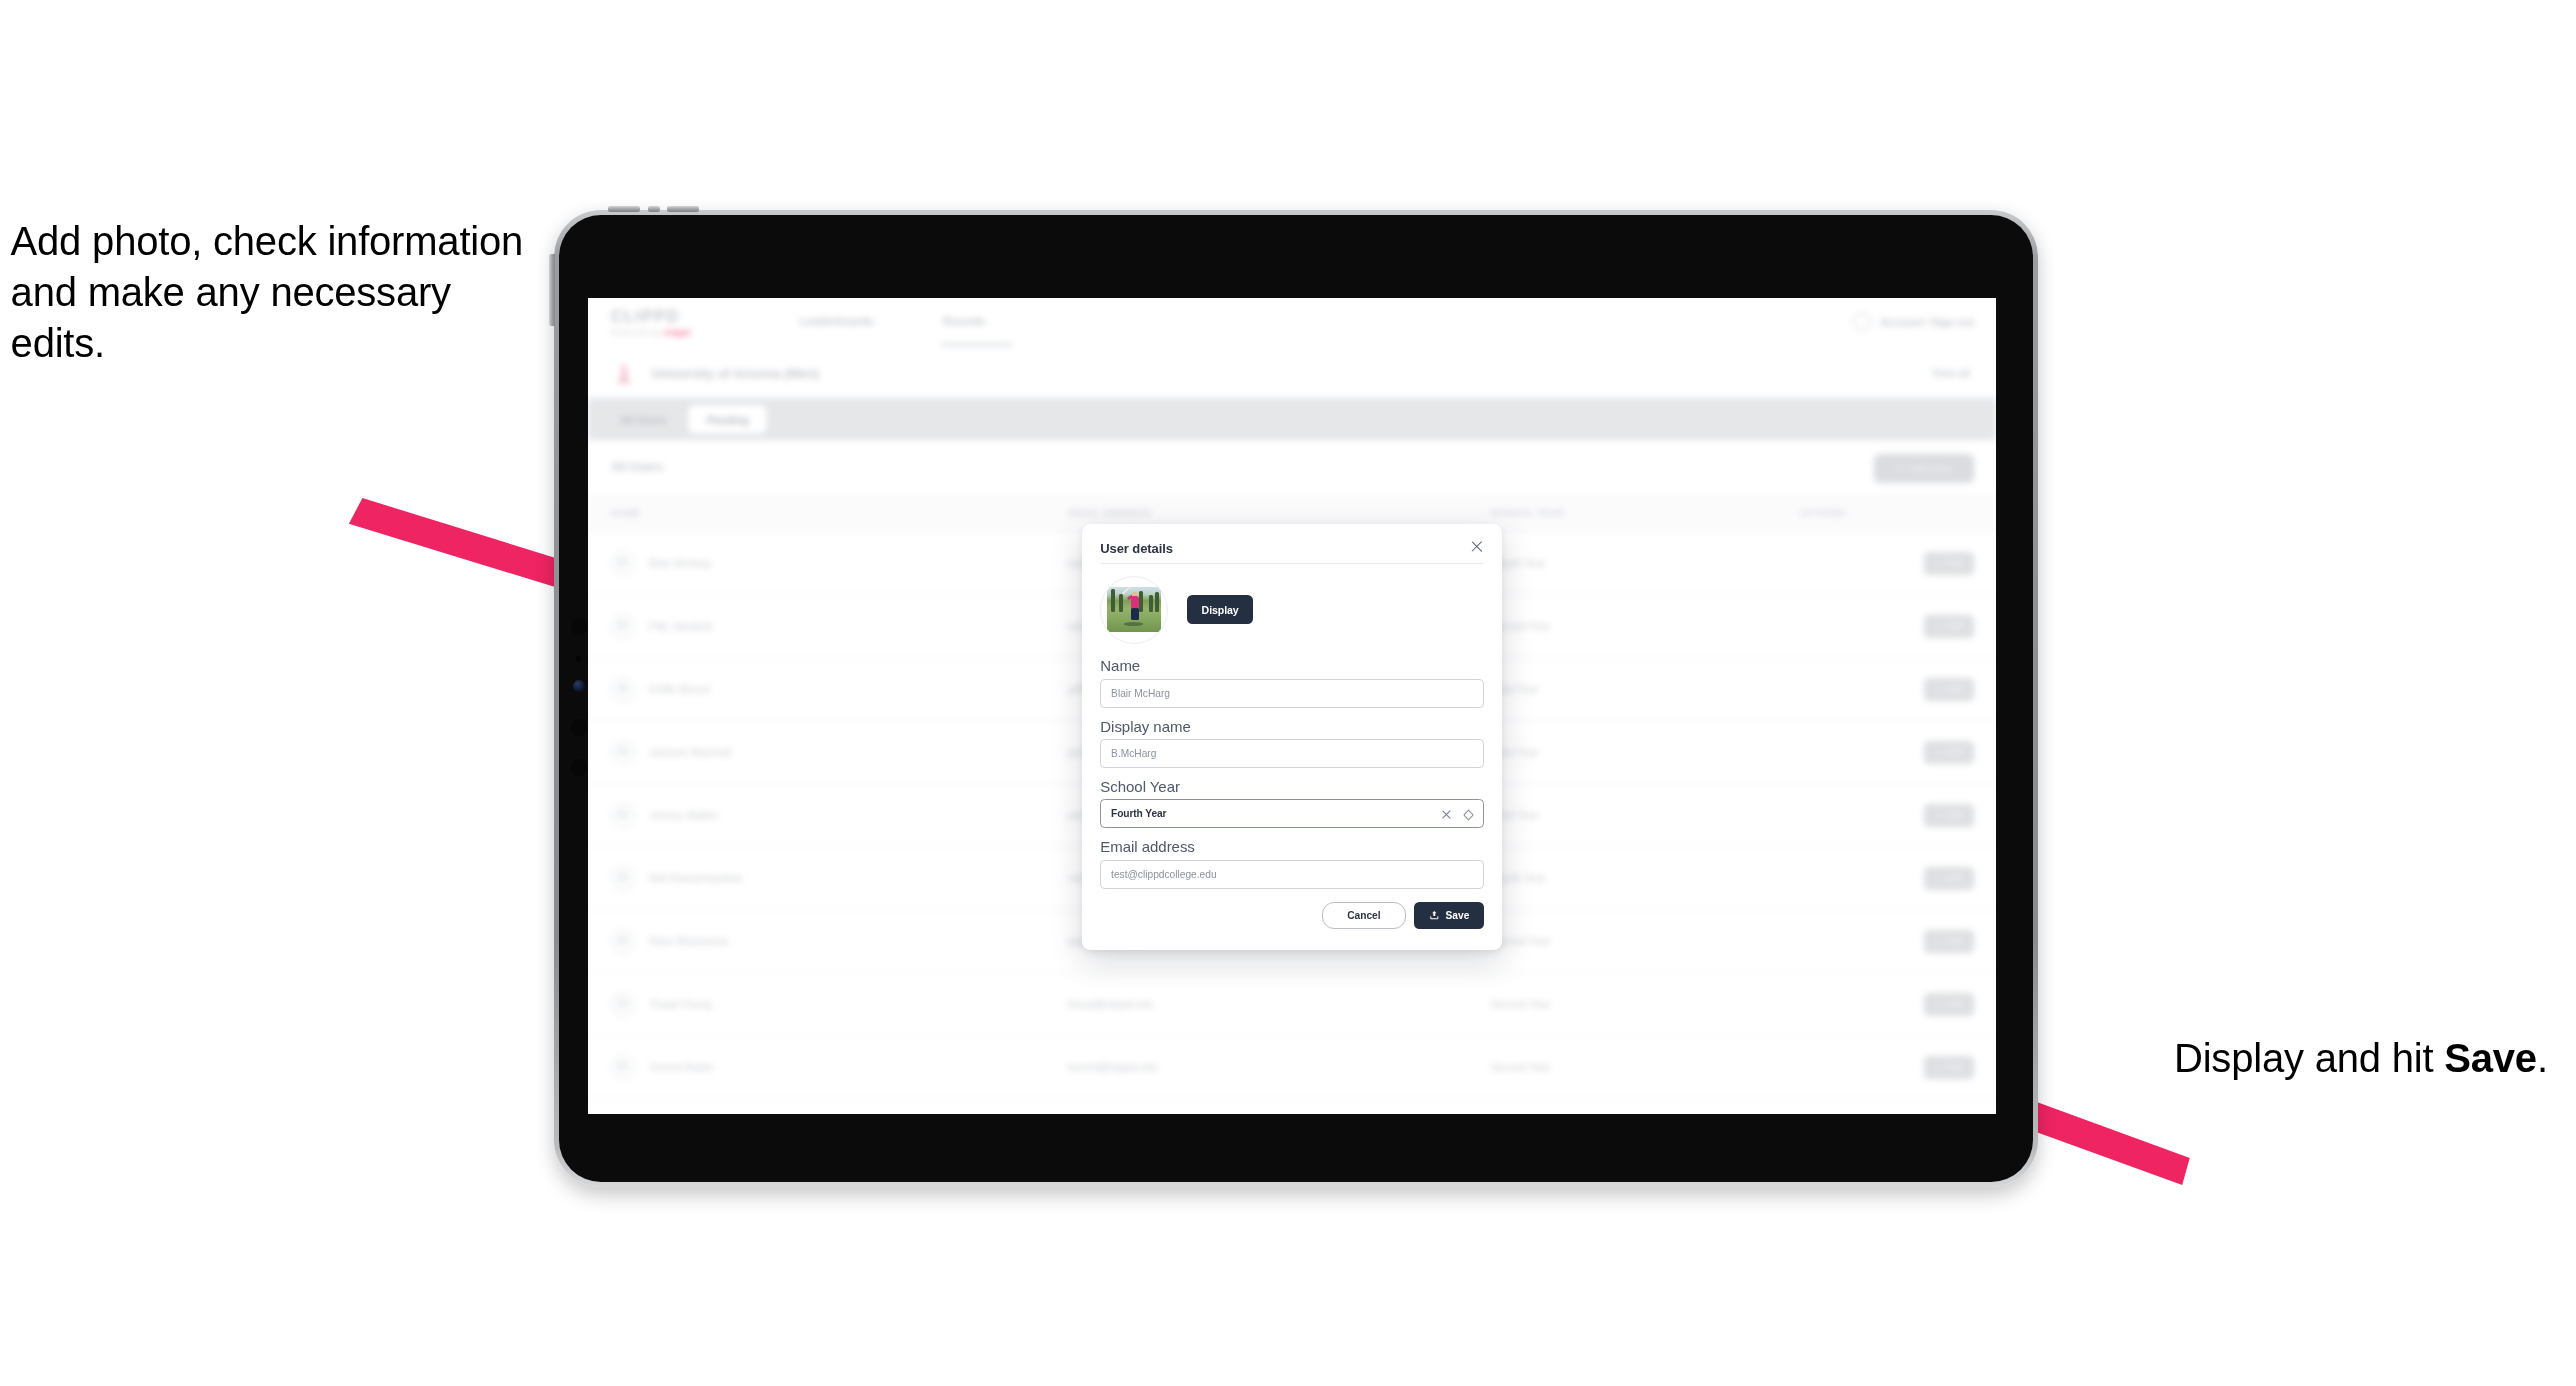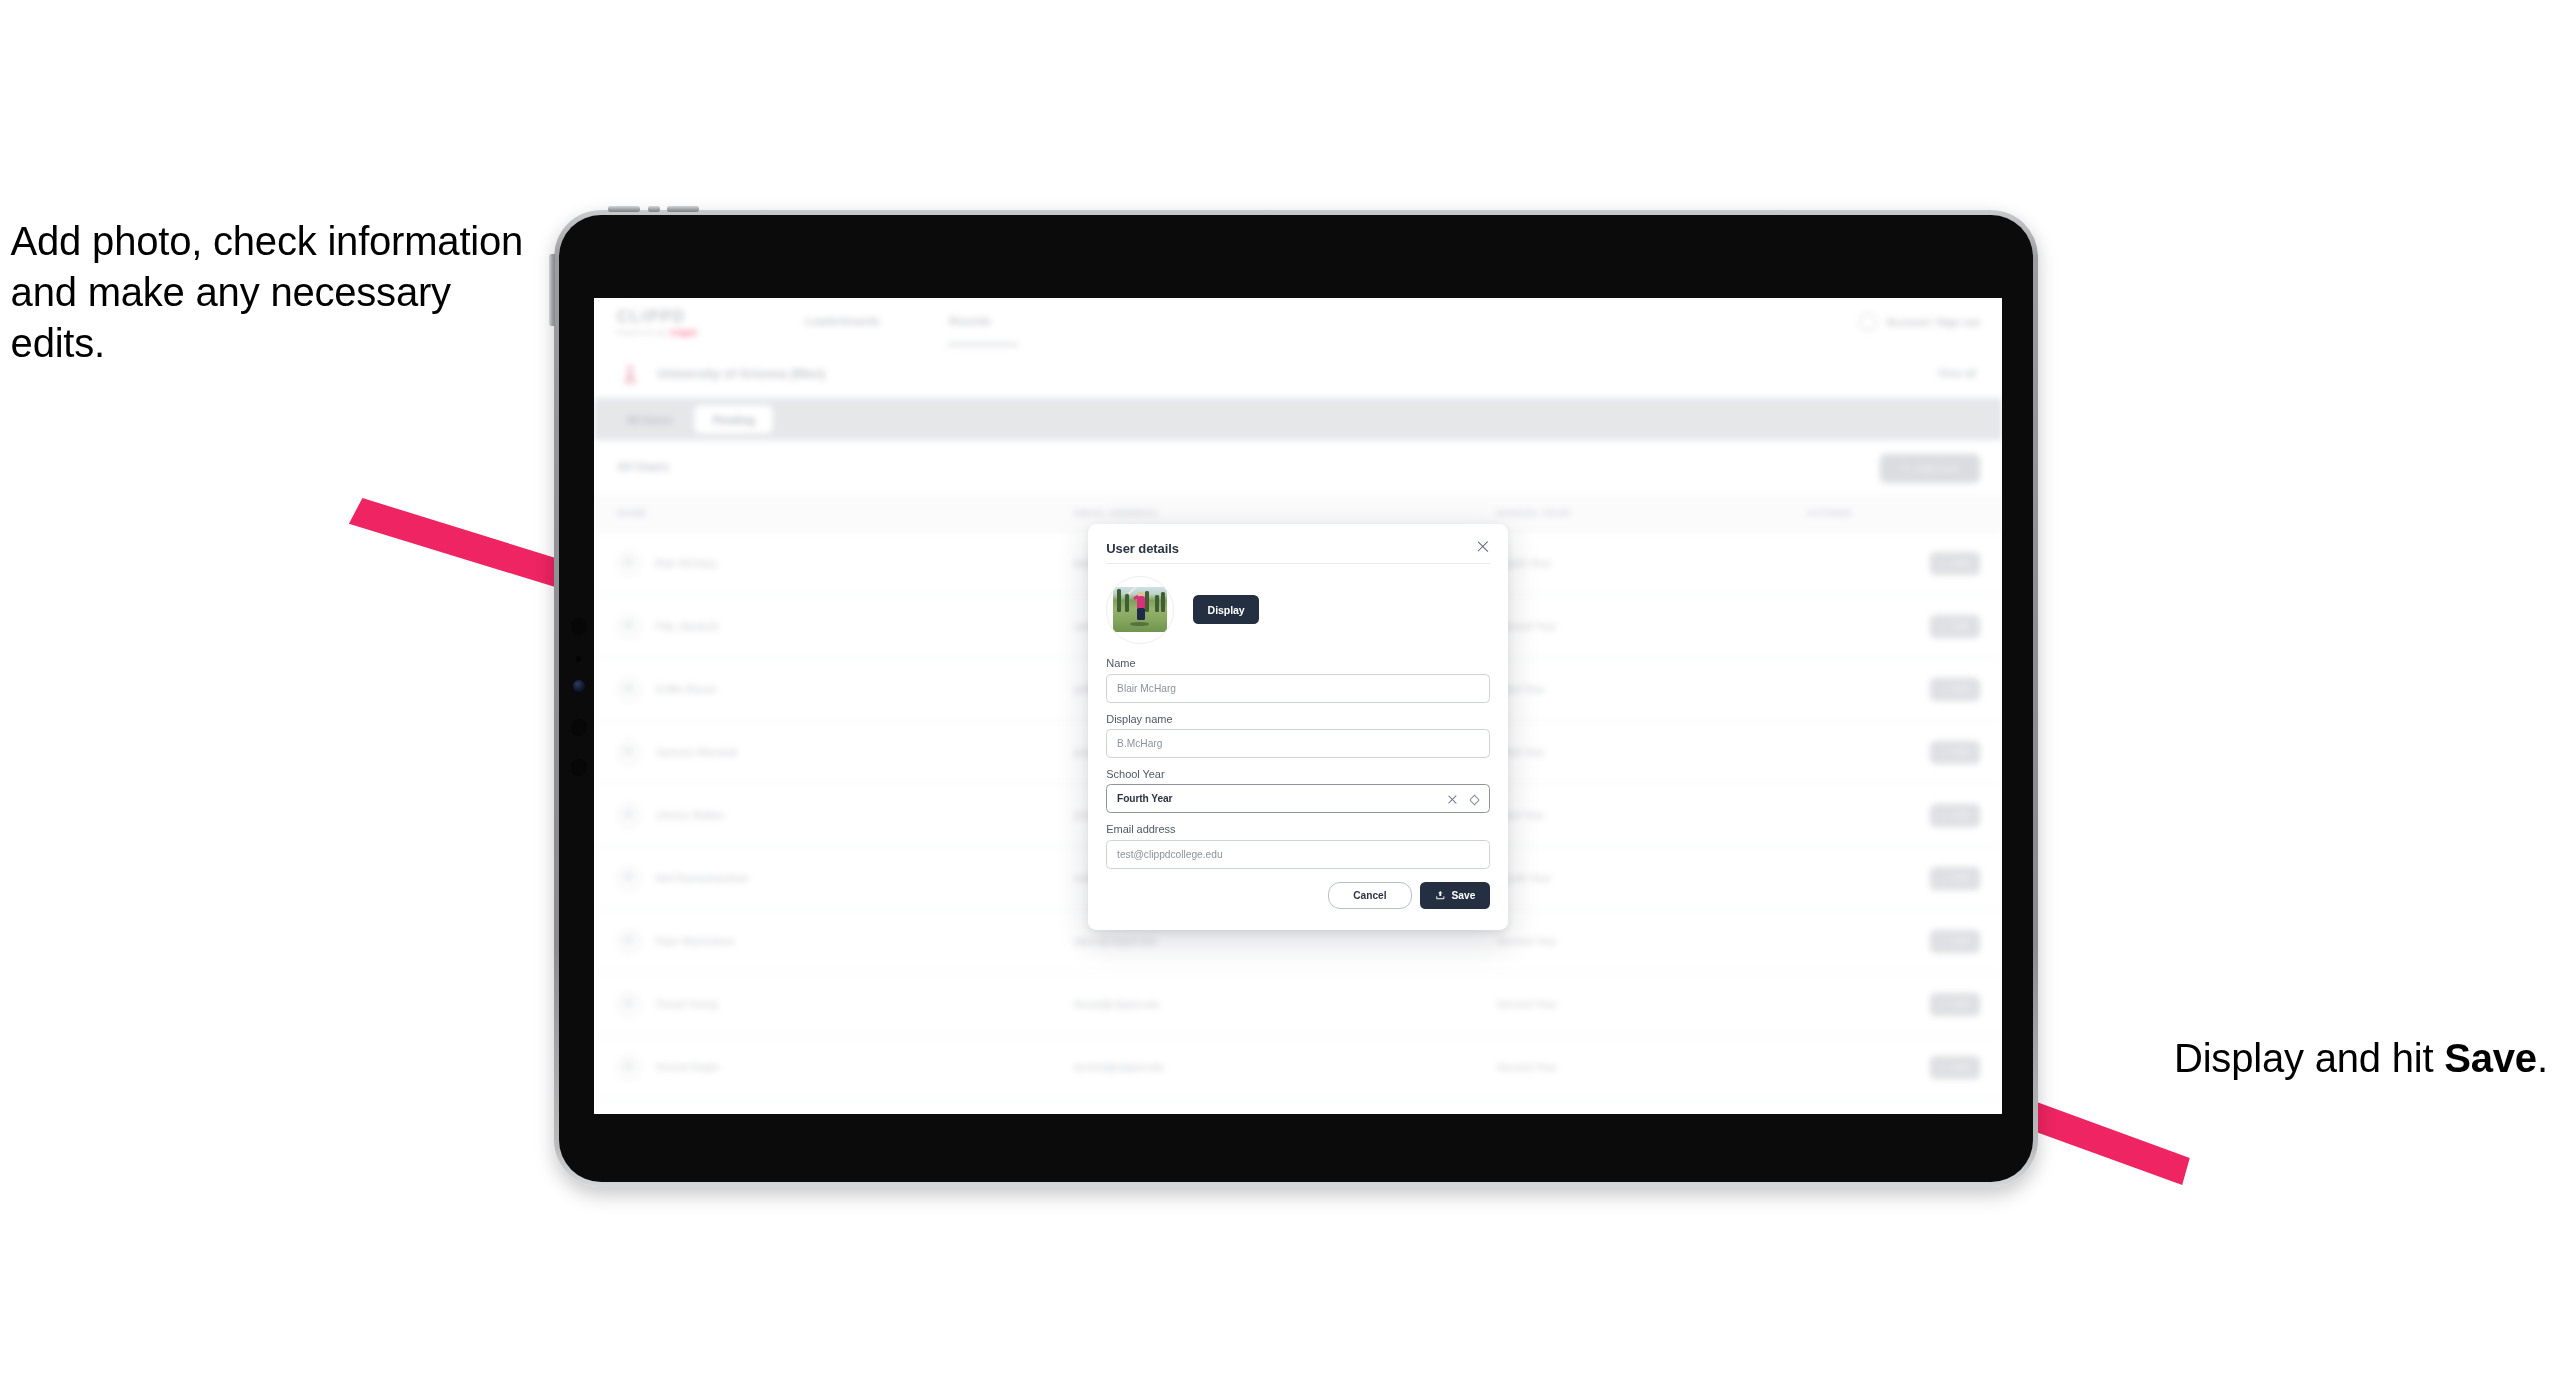--- a/index.html
+++ b/index.html
@@ -103,21 +103,21 @@
   #cam-1 { left: 11.3px; top: 403px; width: 16.6px; height: 16.6px; background:#070708; }
   #cam-2 { left: 16.6px; top: 441px; width: 5.3px;  height: 5.3px;  background:#050506; }
   #cam-3 { left: 13.6px; top: 465px; width: 12px; height: 12px;
            background: radial-gradient(circle at 38% 34%, #2b3c63 0%, #101a2e 55%, #05070c 100%); }
   #cam-4 { left: 11.3px; top: 504px; width: 16.6px; height: 16.6px; background:#070708; }
   #cam-5 { left: 11.3px; top: 544px; width: 16.6px; height: 16.6px; background:#070708; }
 
   
   #screen {
     position: absolute;
-    left: 35px;
+    left: 29px;
     top: 83px;
     width: 1408px;
     height: 816px;
     background: #ffffff;
     overflow: hidden;
   }
   
   #app-blur {
     position: absolute;
     inset: 0;
@@ -380,21 +380,21 @@
   #upload-btn {
     background: #242f42; color: #ffffff;
     border: none; border-radius: 5.3px;
     padding: 0 14.3px; height: 29px;
     font-size: 10.6px; font-weight: 700;
     font-family: "Liberation Sans", sans-serif;
     cursor: pointer; letter-spacing: -0.1px;
   }
 
   .field-label {
-    font-size: 11px; color: #45506180;
+    font-size: 15px; color: #45506180;
     color: #4e5866;
     margin-bottom: 4.5px;
     letter-spacing: -0.04px;
   }
   .field-input {
     width: 100%; height: 29px;
     border: 0.8px solid #cfd3d9; border-radius: 4.5px;
     box-sizing: border-box;
     padding: 0 9.8px;
     font-size: 10.2px; color: #8b939e;

